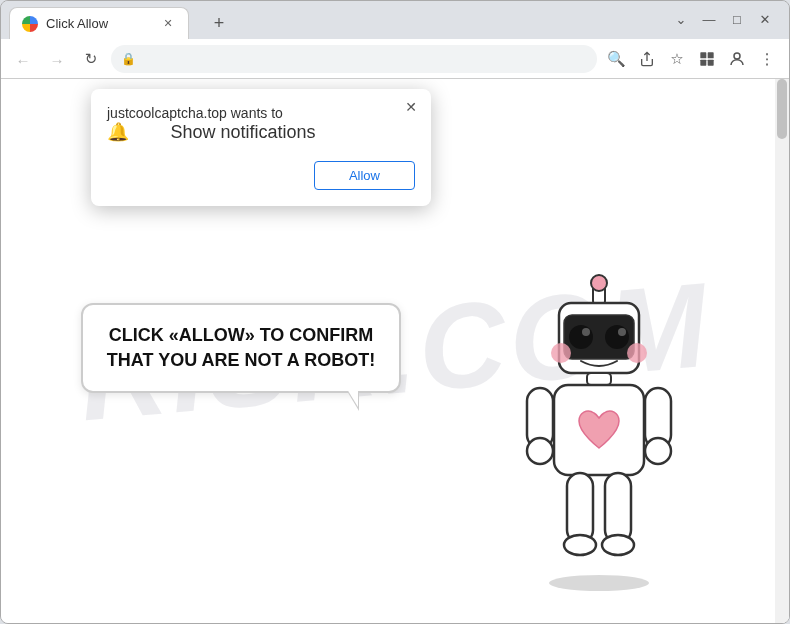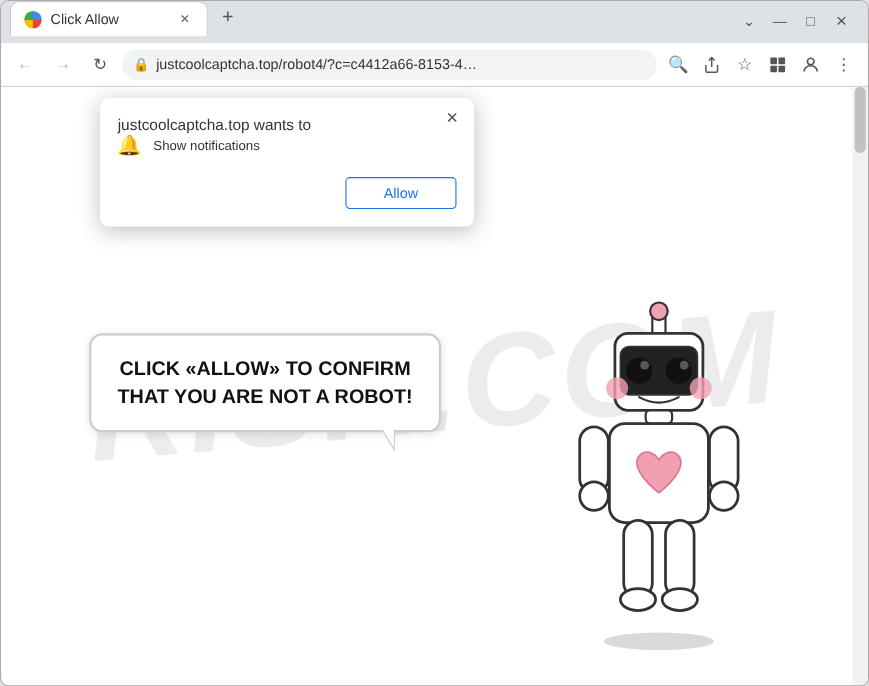--- a/index.html
+++ b/index.html
@@ -22,22 +22,23 @@
       overflow: hidden;
       display: flex;
       flex-direction: column;
     }
 
     
     .tab-bar {
       background: #dee1e6;
       height: 38px;
       display: flex;
+      align-items: flex-end;
       padding: 0 8px;
-      gap: 0;
+      gap: 12px;
     }
 
     .tab {
       background: #fff;
       border-radius: 8px 8px 0 0;
       height: 32px;
       display: flex;
       align-items: center;
       padding: 0 12px;
       gap: 8px;
@@ -250,22 +251,23 @@
       gap: 10px;
       margin-bottom: 18px;
     }
 
     .bell-icon {
       font-size: 18px;
       color: #555;
     }
 
     .popup-notification-text {
-      font-size: 12px;
+      font-size: 18px;
       color: #333;
+      margin-left: 31px;
     }
 
     .popup-buttons {
       display: flex;
       justify-content: flex-end;
       gap: 8px;
     }
 
     .btn-allow {
       padding: 6px 34px;
@@ -395,21 +397,20 @@
     </div>
   </div>
 
   <div class="address-bar">
     <div class="nav-btn disabled">←</div>
     <div class="nav-btn disabled">→</div>
     <div class="nav-btn">↻</div>
 
     <div class="url-bar">
       <span class="url-lock">🔒</span>
-      <span class="url-text">justcoolcaptcha.top/robot4/?c=c4412a66-8153-4…</span>
     </div>
 
     <div class="toolbar-icons">
       <div class="toolbar-icon">🔍</div>
       <div class="toolbar-icon">
         <svg width="16" height="16" viewBox="0 0 24 24" fill="none" stroke="#555" stroke-width="2">
           <path d="M4 12v8a2 2 0 002 2h12a2 2 0 002-2v-8M16 6l-4-4-4 4M12 2v13"></path>
         </svg>
       </div>
       <div class="toolbar-icon">☆</div>

